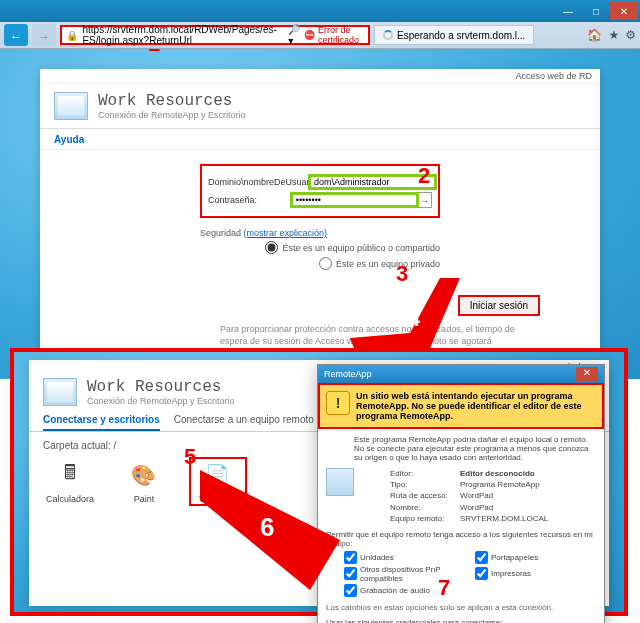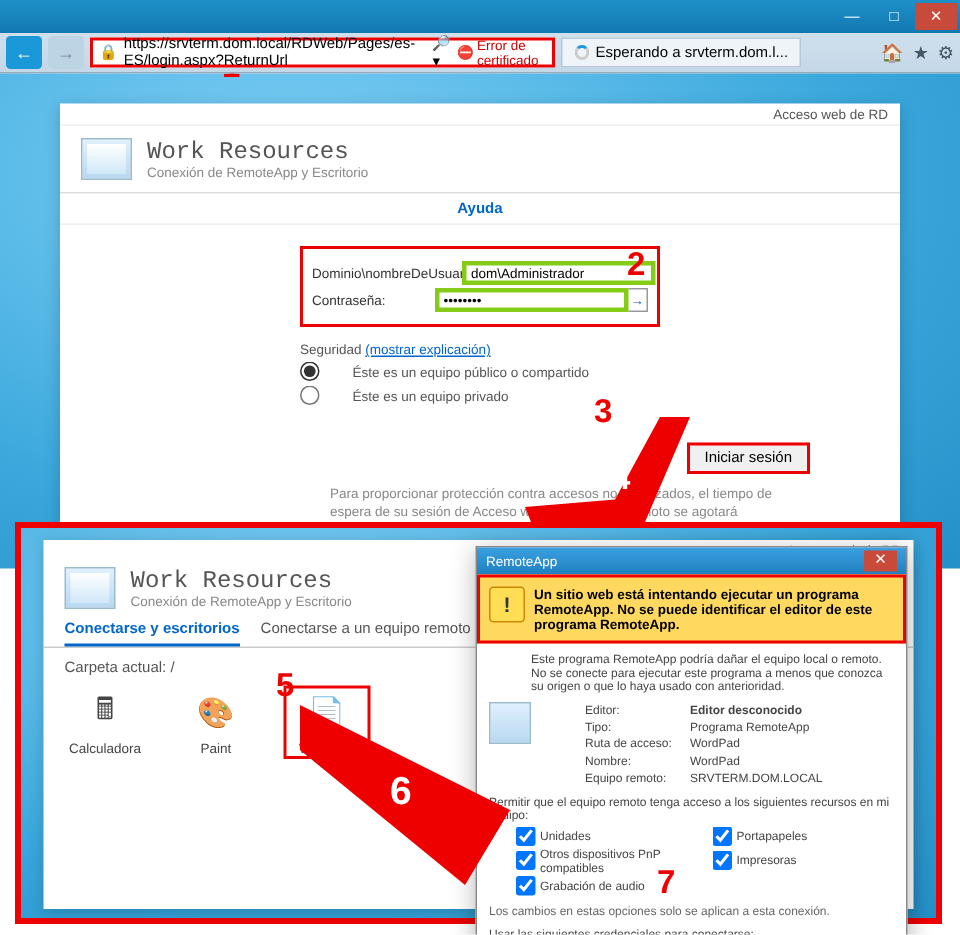--- a/index.html
+++ b/index.html
@@ -20,31 +20,31 @@
 
 
 .panel1 { position: relative; height: 330px; background: radial-gradient(ellipse at 30% 20%, #7ecff5 0%, #3aa8dc 60%, #2590c8 100%); overflow: hidden; }
 .rd-card { background: #fff; width: 560px; margin: 20px auto 0; box-shadow: 0 2px 10px rgba(0,0,0,.2); }
 .card-top { display: flex; justify-content: flex-end; padding: 2px 8px; font-size: 9px; color: #555; border-bottom: 1px solid #eee; }
 .card-header { display: flex; align-items: center; padding: 8px 14px; border-bottom: 1px solid #ddd; }
 .logo-box { width: 34px; height: 28px; background: linear-gradient(#e0f0ff,#b8d8f0); border: 1px solid #9bc; margin-right: 10px; position: relative; }
 .logo-box::after { content: ''; position: absolute; inset: 3px; background: linear-gradient(#fff,#d0e8f8); }
 .wr-title { font-size: 16px; color: #555; font-weight: 300; font-family: Liberation Mono, monospace; }
 .wr-sub { font-size: 9px; color: #888; }
-.help-row { text-align: center; padding: 4px 4px; border-bottom: 1px solid #eee; }
+.help-row { text-align: left; padding: 4px 14px; border-bottom: 1px solid #eee; }
 .help-link { color: #06c; font-size: 10px; font-weight: bold; }
 .login-area { padding: 14px 60px; }
 .cred-box { border: 2px solid #e00; padding: 6px; width: 240px; margin: 0 auto; }
 .field-row { display: flex; align-items: center; margin: 2px 0; font-size: 9px; }
 .field-label { width: 100px; text-align: left; color: #333; }
 .field-input { flex: 1; height: 16px; border: 3px solid #84cc16; padding: 0 3px; font-size: 9px; background: #fff; }
 .pwd-arrow { width: 16px; height: 16px; border: 1px solid #999; border-left: none; display: flex; align-items: center; justify-content: center; font-size: 9px; color: #06c; }
 .sec-block { margin: 10px auto 0; width: 240px; font-size: 9px; color: #555; }
 .sec-link { color: #06c; text-decoration: underline; }
-.radio-row { display: flex; align-items: center; gap: 22px; margin: 3px 0; }
+.radio-row { display: flex; align-items: center; gap: 4px; margin: 3px 0; justify-content: flex-end; }
 .radio-row input { accent-color: #333; }
 .submit-row { text-align: right; margin: 8px 60px 8px 0; padding-left: 48px; }
 .submit-btn { border: 2px solid #e00; background: #f0f0f0; padding: 3px 10px; font-size: 10px; }
 .footer-text { font-size: 9px; color: #888; padding: 0 60px 10px 180px; line-height: 1.3; }
 
 
 .callout-num { position: absolute; font-family: Arial Black, sans-serif; font-size: 22px; font-weight: 900; color: #e00; }
 
 
 .panel2 { position: absolute; left: 10px; top: 348px; width: 618px; height: 268px; border: 4px solid #e00; background: radial-gradient(ellipse at 30% 20%, #7ecff5 0%, #3aa8dc 60%, #2590c8 100%); }

